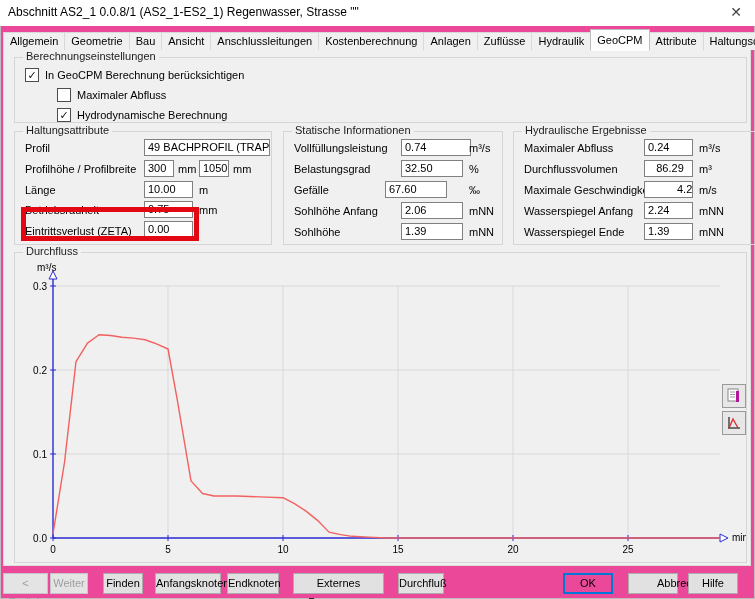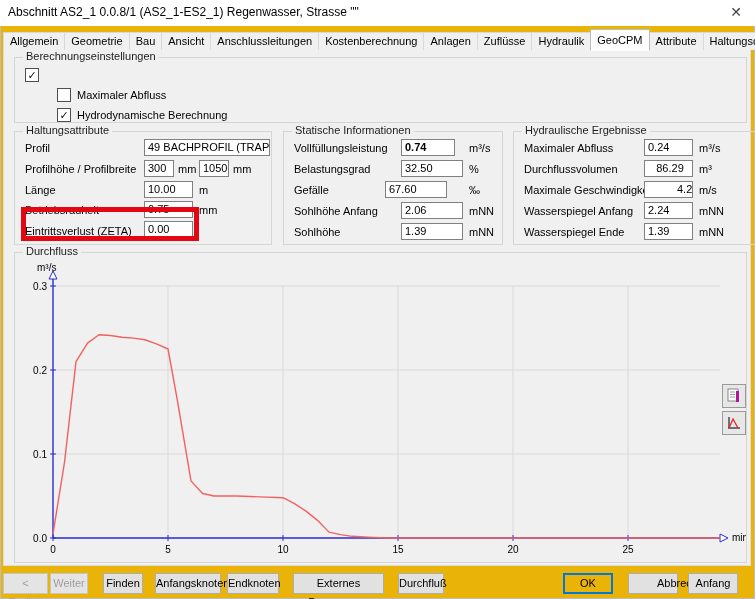--- a/index.html
+++ b/index.html
@@ -1,17 +1,17 @@
 <!DOCTYPE html>
 <html><head>
 <meta charset="utf-8">
 <style>
   html,body{margin:0;padding:0;}
   body{font-family:"Liberation Sans","DejaVu Sans",sans-serif;background:#fff;}
-  #window{position:relative;width:755px;height:599px;background:#eab308;overflow:hidden;
+  #window{position:relative;width:755px;height:599px;background:#ec4899;overflow:hidden;
           box-shadow:inset 0 0 0 1px #bdbdbd;}
   
   #titlebar{position:absolute;left:0;top:0;width:755px;height:26px;background:#ffffff;}
   #title-text{position:absolute;left:8px;top:5px;font-size:12px;color:#000;white-space:nowrap;}
   #close-btn{position:absolute;right:8px;top:2px;width:22px;height:20px;text-align:center;
              font-size:14px;color:#444;cursor:pointer;line-height:20px;}
   
   #tabbar{position:absolute;left:3px;top:28px;display:flex;align-items:flex-end;z-index:3;}
   .tab{height:17px;line-height:17px;padding:0 6px;font-size:11px;color:#000;background:#f0f0f0;
        border:1px solid #d9d9d9;border-bottom:none;margin-right:-1px;white-space:nowrap;}
@@ -73,20 +73,21 @@
       <div class="tab">Attribute</div>
       <div class="tab">Haltungsdaten</div>
     </div>
   <div id="page-border"></div>
 
   <div class="groupbox" style="left:14px;top:57px;width:733px;height:66px;">
     <span class="legend">Berechnungseinstellungen</span>
     <div>
         <div class="cbrow" style="left: 10px; top: 10px;">
           <span class="cbbox">✓</span>
+          <span class="cblab">In GeoCPM Berechnung berücksichtigen</span>
         </div>
         <div class="cbrow" style="left: 42px; top: 30px;">
           <span class="cbbox"></span>
           <span class="cblab">Maximaler Abfluss</span>
         </div>
         <div class="cbrow" style="left: 42px; top: 50px;">
           <span class="cbbox">✓</span>
           <span class="cblab">Hydrodynamische Berechnung</span>
         </div>
       </div>
@@ -108,21 +109,21 @@
     <span class="field" style="left:129px;top:69px;width:49px;">0.75</span>
     <span class="unit" style="left:184px;top:72px;">mm</span>
     <span class="lbl" style="left:10px;top:93px;">Eintrittsverlust (ZETA)</span>
     <span class="field" style="left:129px;top:89px;width:49px;">0.00</span>
   </div>
   <div id="zeta-annotation"></div>
 
   <div class="groupbox" style="left:283px;top:131px;width:220px;height:114px;">
     <span class="legend">Statische Informationen</span>
     <span class="lbl" style="left:10px;top:10px;">Vollfüllungsleistung</span>
-    <span class="field" style="left:117px;top:7px;width:54px;font-weight:bold;">0.74</span>
+    <span class="field" style="left:117px;top:7px;width:70px;">0.74</span>
     <span class="unit" style="left:185px;top:10px;">m³/s</span>
     <span class="lbl" style="left:10px;top:31px;">Belastungsgrad</span>
     <span class="field" style="left:117px;top:28px;width:62px;">32.50</span>
     <span class="unit" style="left:185px;top:31px;">%</span>
     <span class="lbl" style="left:10px;top:52px;">Gefälle</span>
     <span class="field" style="left:101px;top:49px;width:62px;">67.60</span>
     <span class="unit" style="left:185px;top:52px;">‰</span>
     <span class="lbl" style="left:10px;top:73px;">Sohlhöhe Anfang</span>
     <span class="field" style="left:117px;top:70px;width:62px;">2.06</span>
     <span class="unit" style="left:185px;top:73px;">mNN</span>
@@ -211,16 +212,16 @@
   <div>
       <button class="btn disabled" style="left: 3px; width: 45px;">&lt; Zurück</button>
       <button class="btn disabled" style="left: 50px; width: 38px;">Weiter &gt;</button>
       <button class="btn" style="left: 103px; width: 40px;">Finden</button>
       <button class="btn" style="left: 155px; width: 66px;">Anfangsknoten</button>
       <button class="btn" style="left: 227px; width: 52px;">Endknoten</button>
       <button class="btn" style="left: 293px; width: 91px;">Externes Programm...</button>
       <button class="btn" style="left: 398px; width: 46px;">Durchfluß</button>
       <button class="btn focused" style="left: 563px; width: 50px;">OK</button>
       <button class="btn" style="left: 628px; width: 50px; padding-left: 28px;">Abbrechen</button>
-      <button class="btn" style="left: 688px; width: 50px;">Anfang</button>
+      <button class="btn" style="left: 688px; width: 50px;">Hilfe</button>
     </div>
 
 </div>
 
 </body></html>

